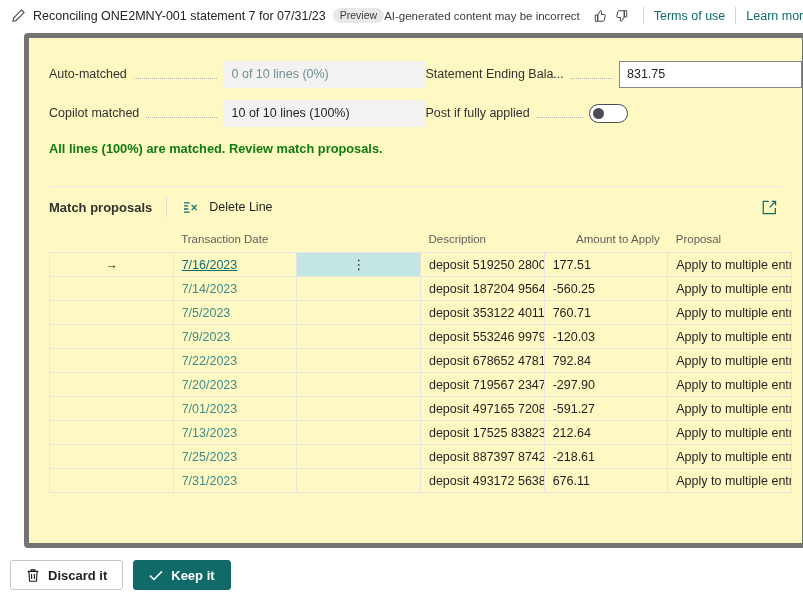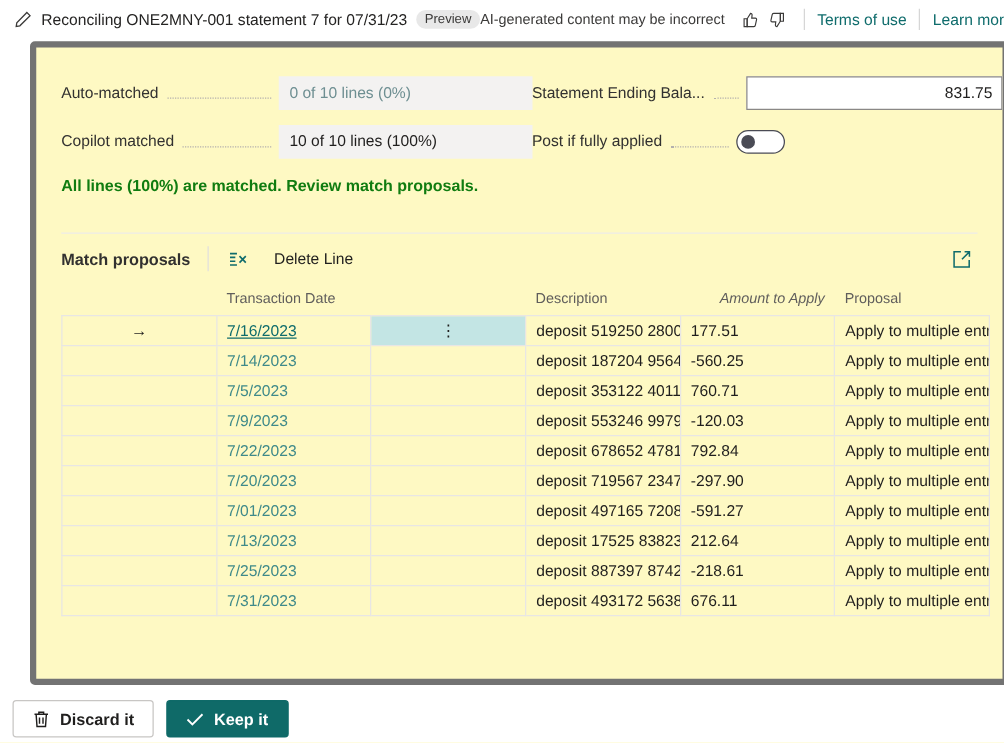--- a/index.html
+++ b/index.html
@@ -140,28 +140,27 @@
     font-size: 12.5px;
     padding: 0 9px;
     white-space: nowrap;
     overflow: hidden;
   }
   .value-box.auto { width: 203px; color: #6e8f92; }
   .value-box.copilot { width: 203px; color: #201f1e; }
 
   .input-box {
     box-sizing: border-box;
-    width: 205px;
+    width: 183px;
     height: 27px;
     line-height: 25px;
     border: 1px solid #8a8886;
     background: #ffffff;
     font-size: 12.5px;
     color: #201f1e;
-    text-align: right;
     padding: 0 7px;
     white-space: nowrap;
     overflow: hidden;
   }
 
   .toggle {
     width: 39px;
     height: 19px;
     border: 1px solid #4a4b55;
     border-radius: 10px;
@@ -204,21 +203,21 @@
     padding-right: 14px;
   }
   .tb-divider {
     width: 1px;
     height: 20px;
     background: #e1dfdd;
   }
   .tb-button {
     display: flex;
     align-items: center;
-    gap: 21px;
+    gap: 11px;
     padding: 4px 8px;
     margin-left: 8px;
     font-size: 12.5px;
     color: #201f1e;
     cursor: pointer;
     border-radius: 2px;
   }
   .tb-button svg { display: block; }
   .export-btn {
     margin-left: auto;
@@ -242,21 +241,21 @@
   }
   table.grid th {
     font-weight: normal;
     font-size: 11.5px;
     color: #605e5c;
     text-align: left;
     padding: 0 8px 7px 8px;
     border: none;
     vertical-align: bottom;
   }
-  table.grid th.num { text-align: right; font-style: italic; }
+  table.grid th.num { text-align: right; }
   table.grid td {
     border: 1px solid #e8e6e4;
     height: 24px;
     padding: 0 8px;
     color: #201f1e;
     white-space: nowrap;
     overflow: hidden;
     box-sizing: border-box;
   }
   td.c-arrow {

